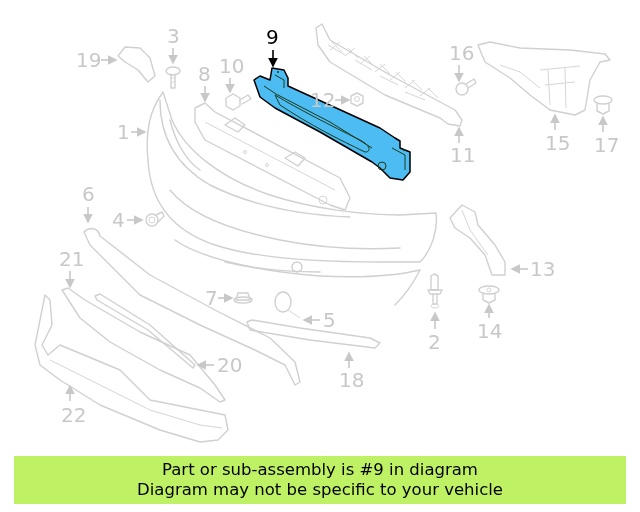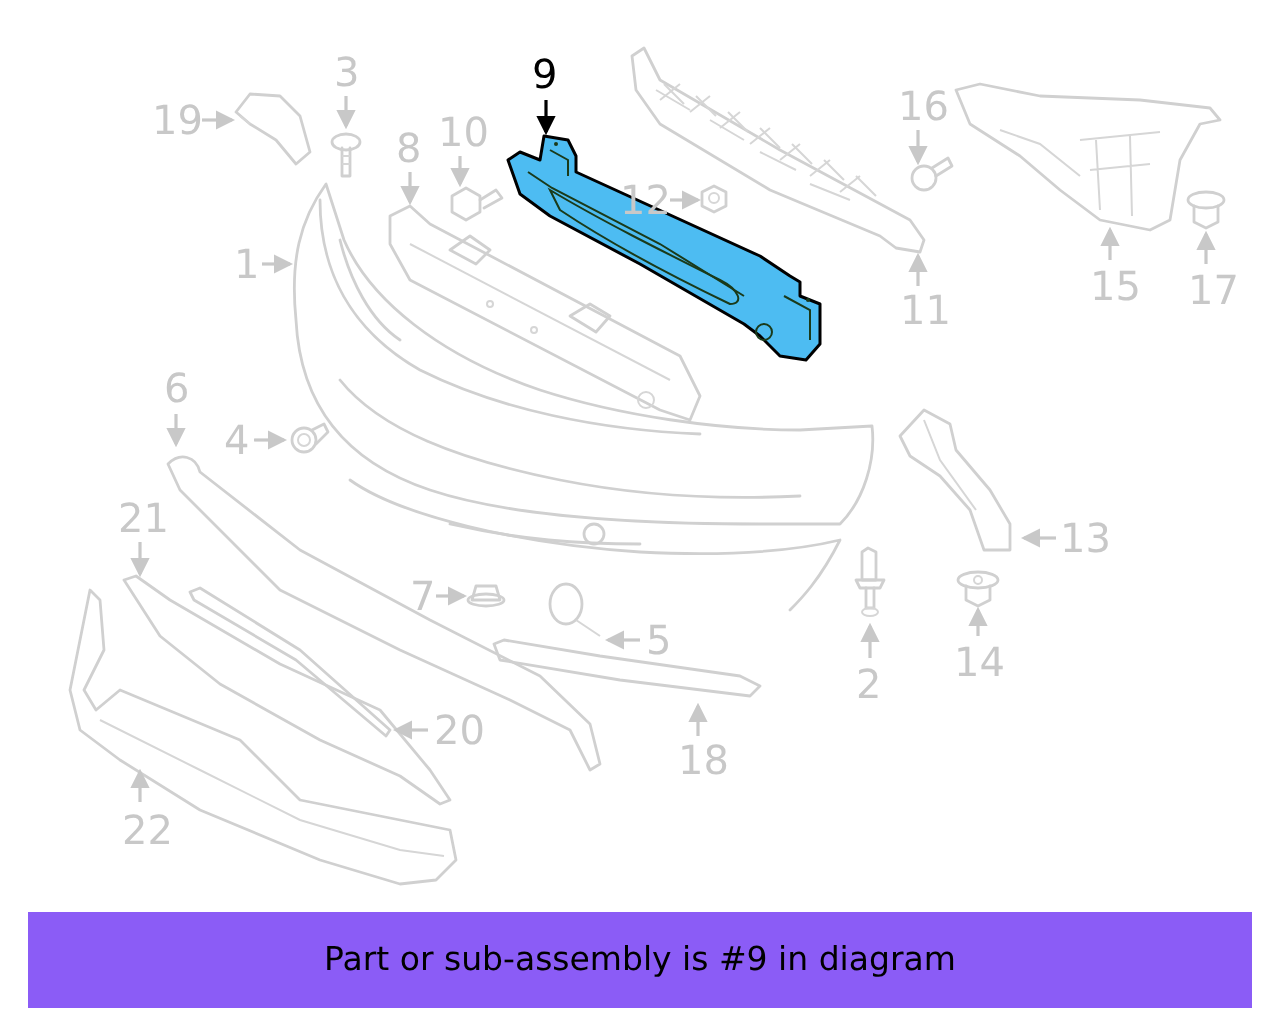--- a/index.html
+++ b/index.html
@@ -6,21 +6,21 @@
   body { width: 640px; height: 512px; position: relative; overflow: hidden; font-family: "DejaVu Sans", sans-serif; }
   #diagram { position: absolute; left: 0; top: 0; width: 640px; height: 512px; }
   .callout { font-family: "DejaVu Sans", sans-serif; font-size: 20px; fill: #c8c8c8; }
   .callout-active { font-family: "DejaVu Sans", sans-serif; font-size: 20px; fill: #000000; }
   .ln { fill: none; stroke: #d0d0d0; stroke-width: 1.4; stroke-linejoin: round; stroke-linecap: round; }
   .ln-thin { fill: none; stroke: #d6d6d6; stroke-width: 1; }
   .arrow { stroke: #c8c8c8; stroke-width: 1.6; fill: none; }
   .arrow-head { fill: #c8c8c8; }
   .hl { fill: #4dbcf2; stroke: #000; stroke-width: 1.5; stroke-linejoin: round; }
   .hl-detail { fill: none; stroke: #1a3a1a; stroke-width: 1; }
-  #banner { position: absolute; left: 14px; top: 456px; width: 612px; height: 48px; background: #8b5cf6;
+  #banner { position: absolute; left: 14px; top: 456px; width: 612px; height: 48px; background: #bef264;
             display: flex; flex-direction: column; align-items: center; justify-content: center; }
   #banner span { font-family: "DejaVu Sans", sans-serif; font-size: 16.5px; color: #000; line-height: 20px; }
 </style>
 </head>
 <body>
 
 <svg id="diagram" viewBox="0 0 640 512" xmlns="http://www.w3.org/2000/svg">
   <defs>
     <marker id="ah" markerWidth="6" markerHeight="6" refX="5" refY="3" orient="auto">
       <path d="M0,0 L6,3 L0,6 z" class="arrow-head"></path>
@@ -245,13 +245,14 @@
     <line class="arrow" x1="70" y1="271" x2="70" y2="287" marker-end="url(#ah)"></line>
   </g>
   <g>
     <text class="callout" x="61" y="422">22</text>
     <line class="arrow" x1="70" y1="401" x2="70" y2="386" marker-end="url(#ah)"></line>
   </g>
 </svg>
 
 <div id="banner">
   <span>Part or sub-assembly is #9 in diagram</span>
+  <span>Diagram may not be specific to your vehicle</span>
 </div>
 
 </body></html>

